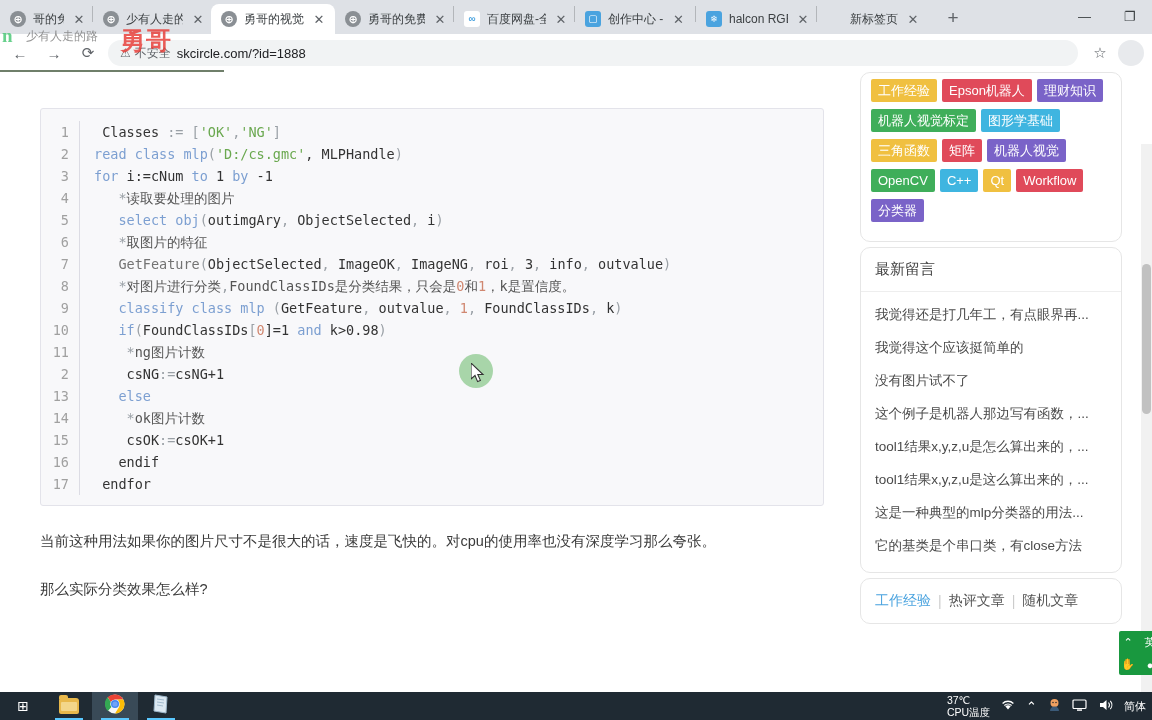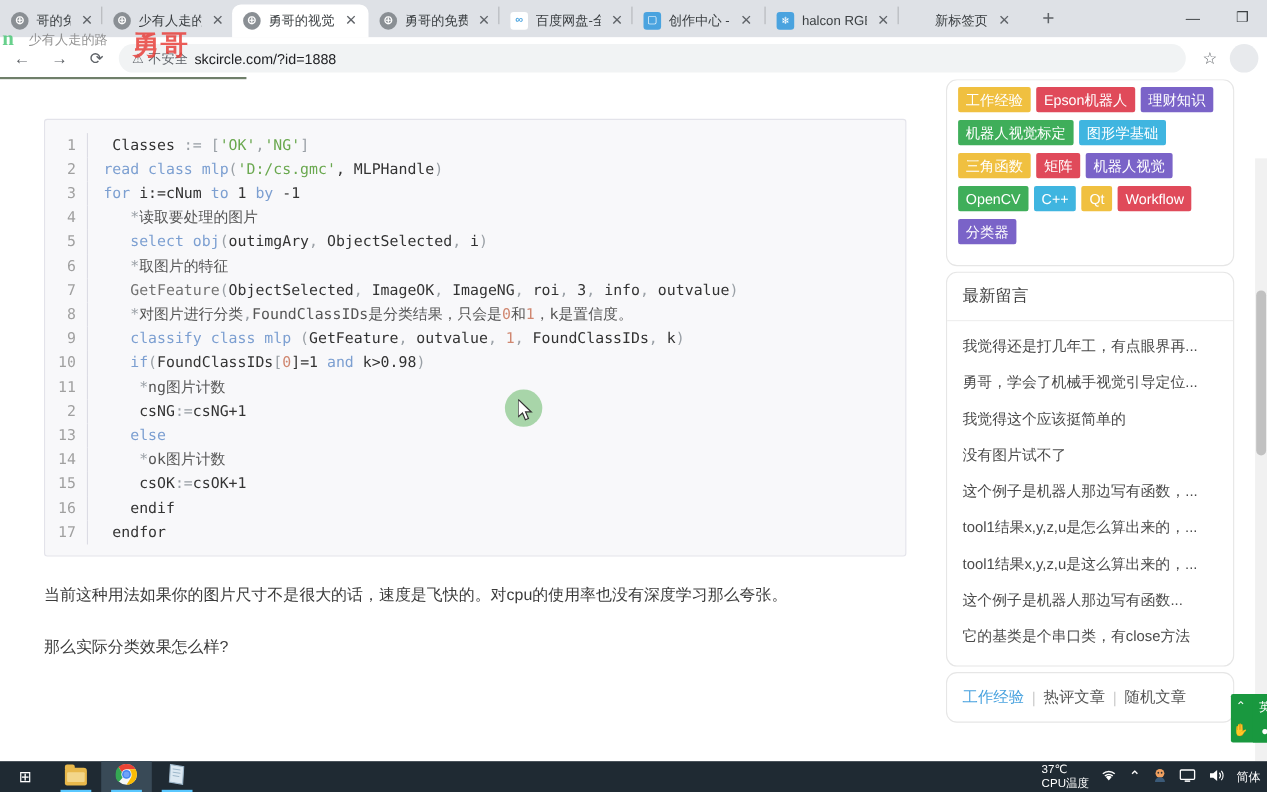--- a/index.html
+++ b/index.html
@@ -413,27 +413,26 @@
 
     <div id="sidebar">
       <div class="card">
         <div class="tagcloud" id="tag-host"><a class="tag" style="background: rgb(240, 192, 64);">工作经验</a><a class="tag" style="background: rgb(224, 74, 90);">Epson机器人</a><a class="tag" style="background: rgb(122, 99, 200);">理财知识</a><a class="tag" style="background: rgb(63, 174, 90);">机器人视觉标定</a><a class="tag" style="background: rgb(63, 181, 224);">图形学基础</a><a class="tag" style="background: rgb(240, 192, 64);">三角函数</a><a class="tag" style="background: rgb(224, 74, 90);">矩阵</a><a class="tag" style="background: rgb(122, 99, 200);">机器人视觉</a><a class="tag" style="background: rgb(63, 174, 90);">OpenCV</a><a class="tag" style="background: rgb(63, 181, 224);">C++</a><a class="tag" style="background: rgb(240, 192, 64);">Qt</a><a class="tag" style="background: rgb(224, 74, 90);">Workflow</a><a class="tag" style="background: rgb(122, 99, 200);">分类器</a></div>
       </div>
 
       <div class="card">
         <div class="card-head">最新留言</div>
         <div class="comments" id="comment-host">
             <div class="comment">我觉得还是打几年工，有点眼界再...</div>
-            <div class="comment">勇哥，学会了机械手视觉引导定位...</div>
             <div class="comment">我觉得这个应该挺简单的</div>
             <div class="comment">没有图片试不了</div>
             <div class="comment">这个例子是机器人那边写有函数，...</div>
             <div class="comment">tool1结果x,y,z,u是怎么算出来的，...</div>
             <div class="comment">tool1结果x,y,z,u是这么算出来的，...</div>
-            <div class="comment">这个例子是机器人那边写有函数...</div>
+            <div class="comment">这是一种典型的mlp分类器的用法...</div>
             <div class="comment">它的基类是个串口类，有close方法</div>
           </div>
       </div>
 
       <div class="card">
         <div class="hot-tabs" id="hot-host">
             <span class="ht active">工作经验</span>
             <span class="sep">|</span>
             <span class="ht">热评文章</span>
             <span class="sep">|</span>

